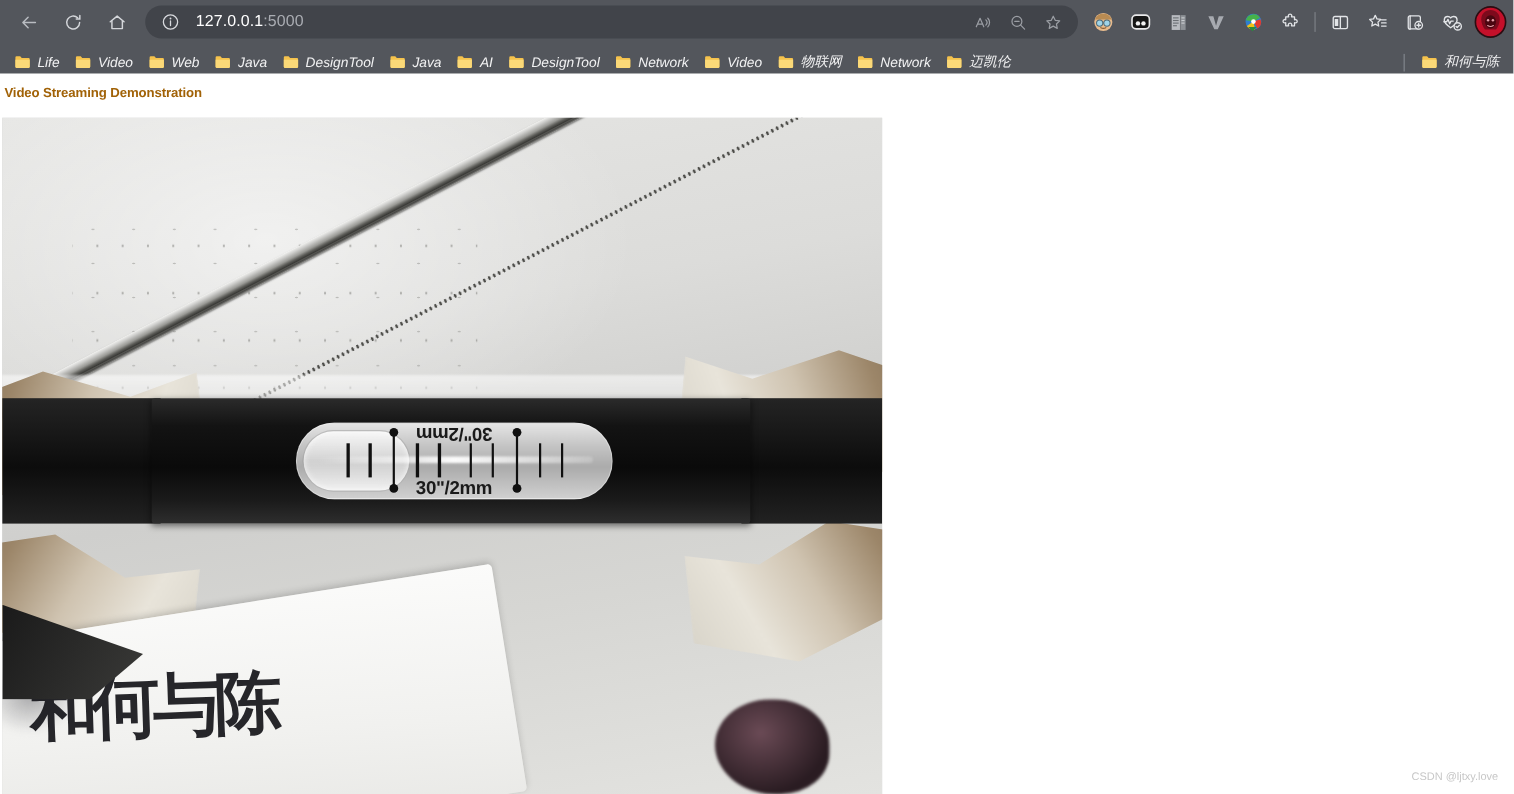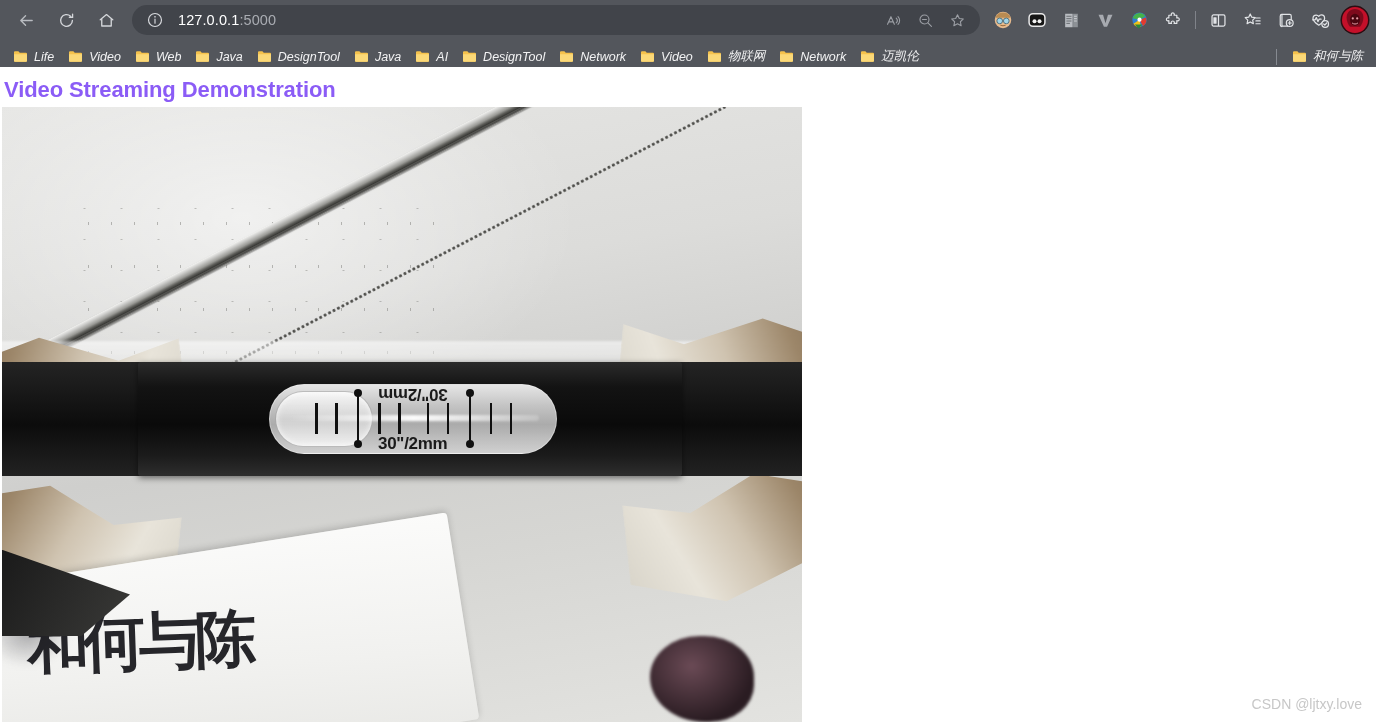--- a/index.html
+++ b/index.html
@@ -103,23 +103,23 @@
 
   .folder-ico { width: 15px; height: 13px; flex: 0 0 auto; display:block; }
 
   
   .page {
     background: #ffffff;
     height: 655px;
     position: relative;
   }
   .page-title {
-    font-size: 22px;
+    font-size: 12px;
     font-weight: bold;
-    color: #8b5cf6;
+    color: #a16207;
     padding: 10px 0 0 4px;
     letter-spacing: -.1px;
   }
   .video-wrap {
     position: absolute;
     left: 2px;
     top: 40px;
     width: 800px;
     height: 615px;
     overflow: hidden;
@@ -327,21 +327,21 @@
     background: radial-gradient(ellipse at 40% 35%, #6a4a55, #2a1c22 70%);
     filter: blur(1.6px);
   }
 
   
   .watermark {
     position: absolute;
     right: 14px;
     bottom: 10px;
     color: #c7c7c7;
-    font-size: 14px;
+    font-size: 10px;
     font-family: "Liberation Sans", sans-serif;
     white-space: nowrap;
   }
 </style>
 </head>
 <body>
 
 <div class="browser-toolbar">
 
   <div class="nav-btn" title="Back">

